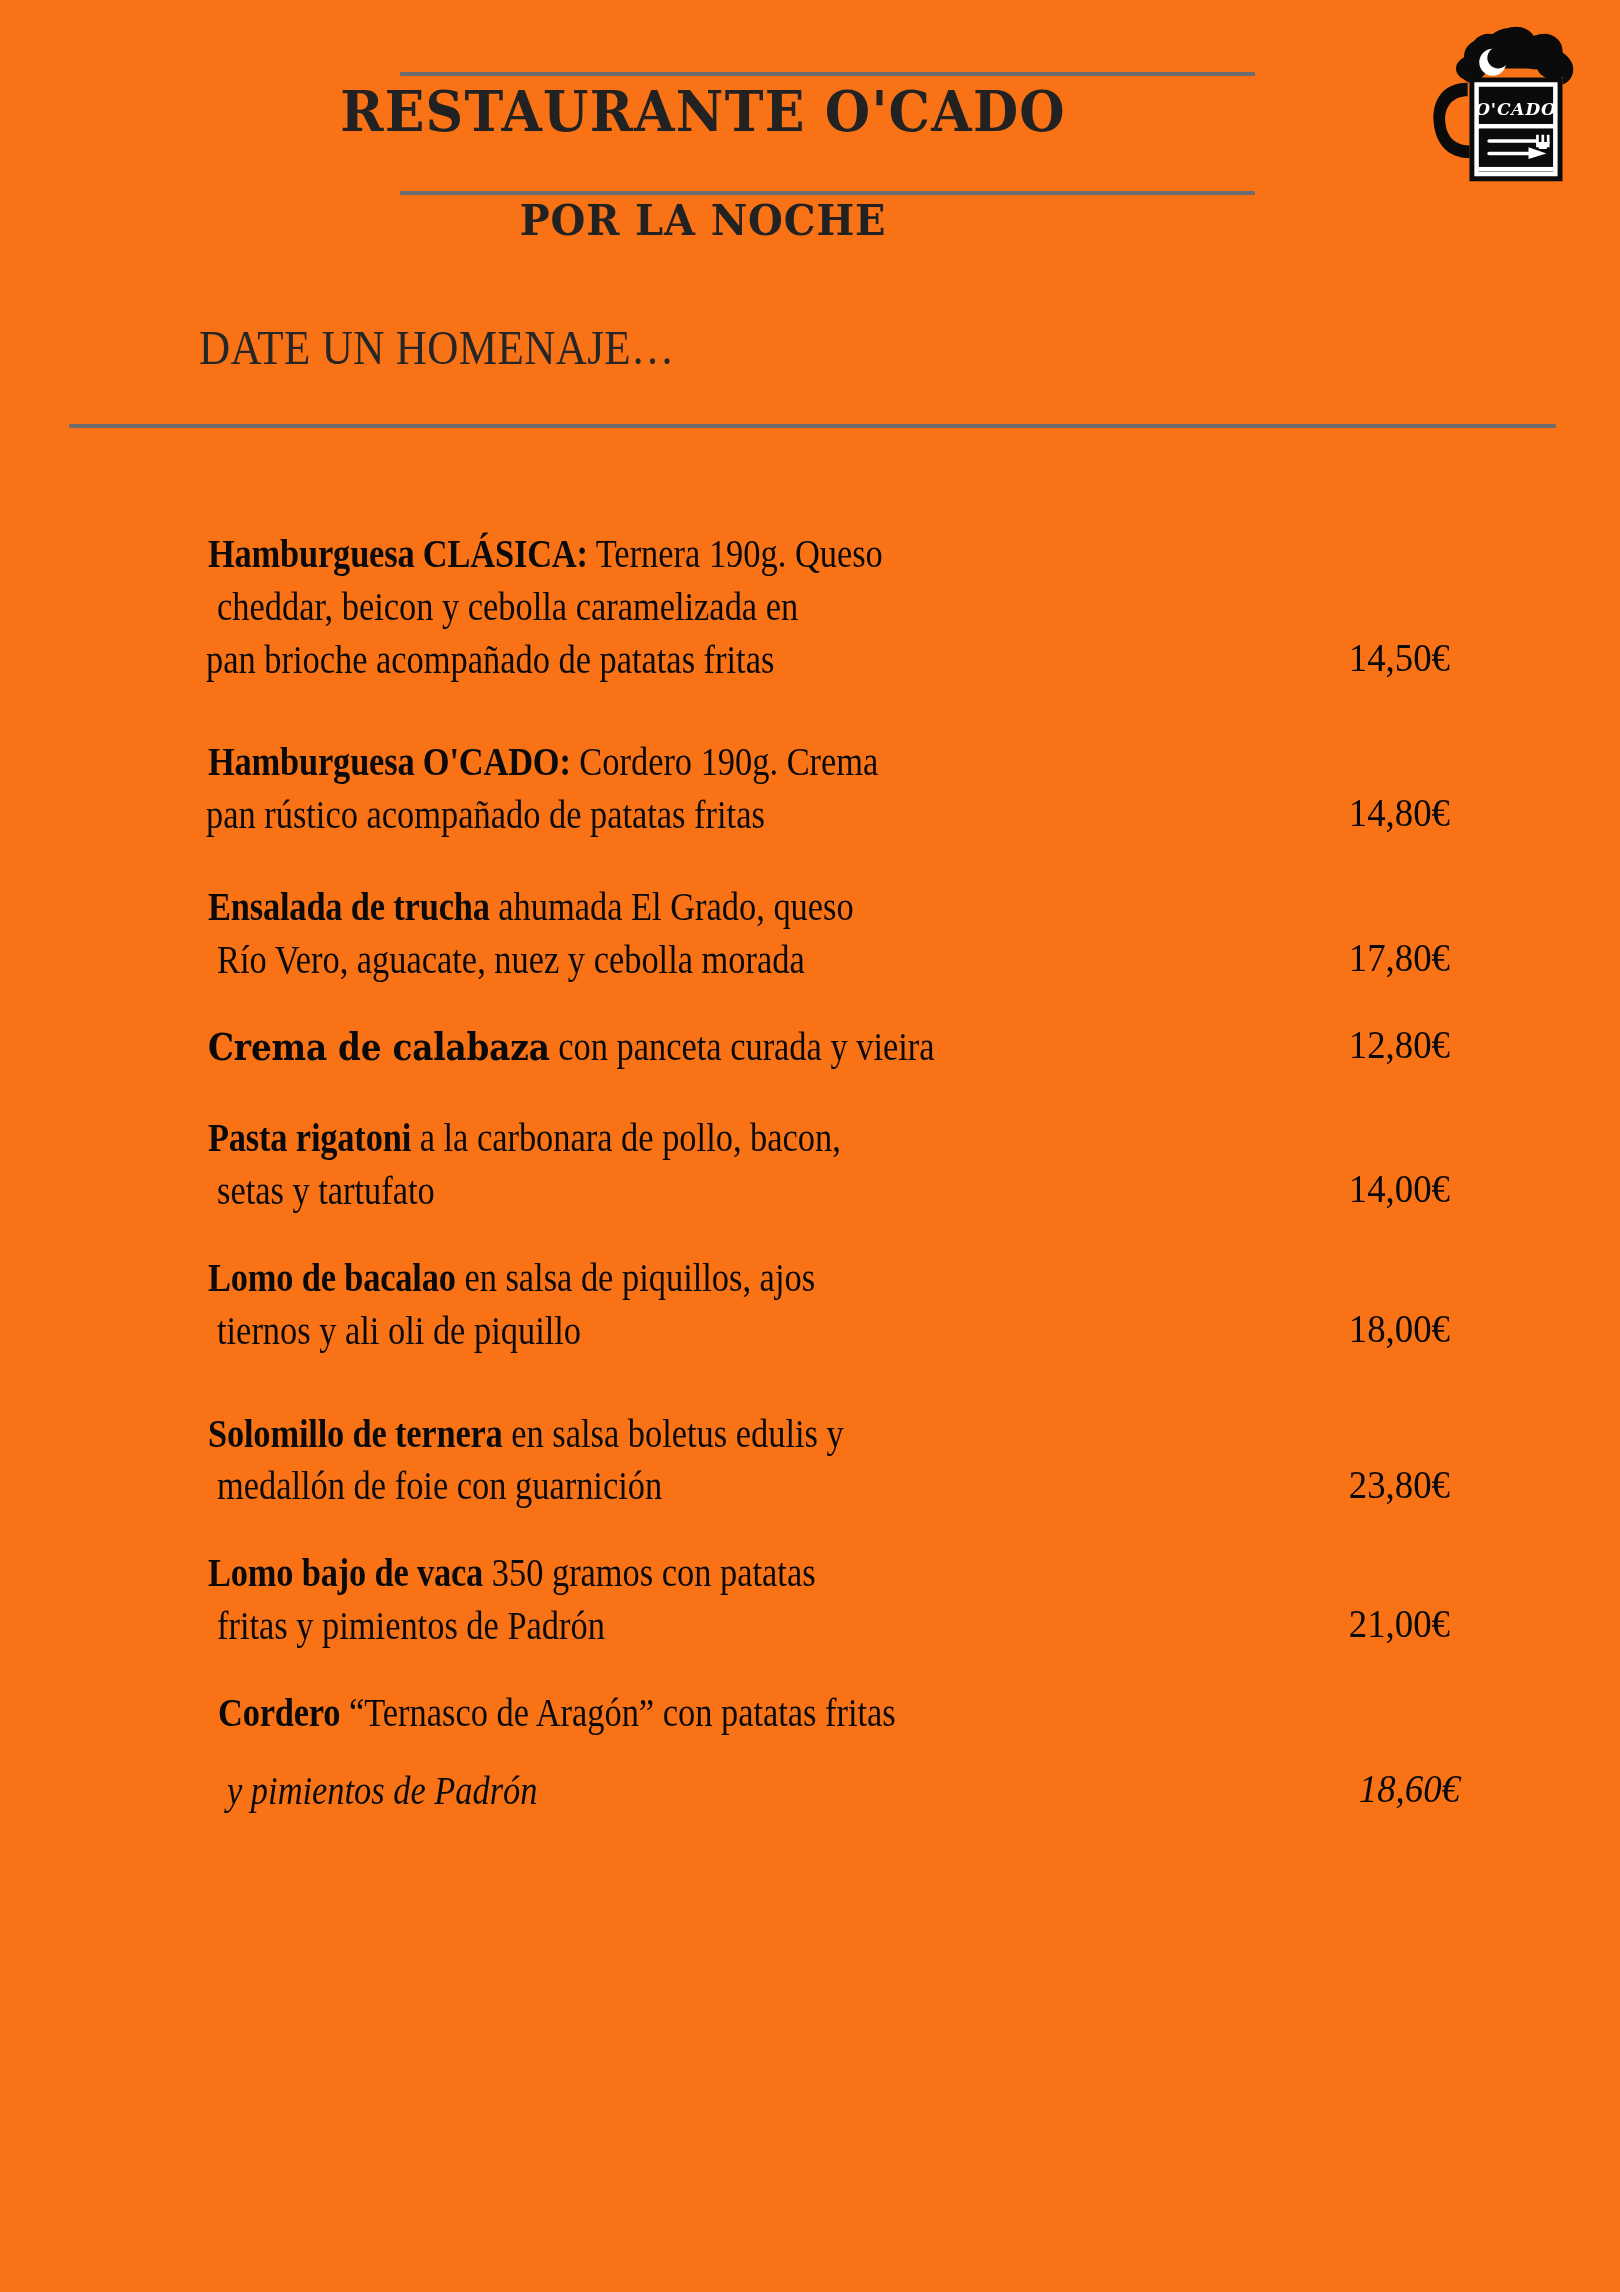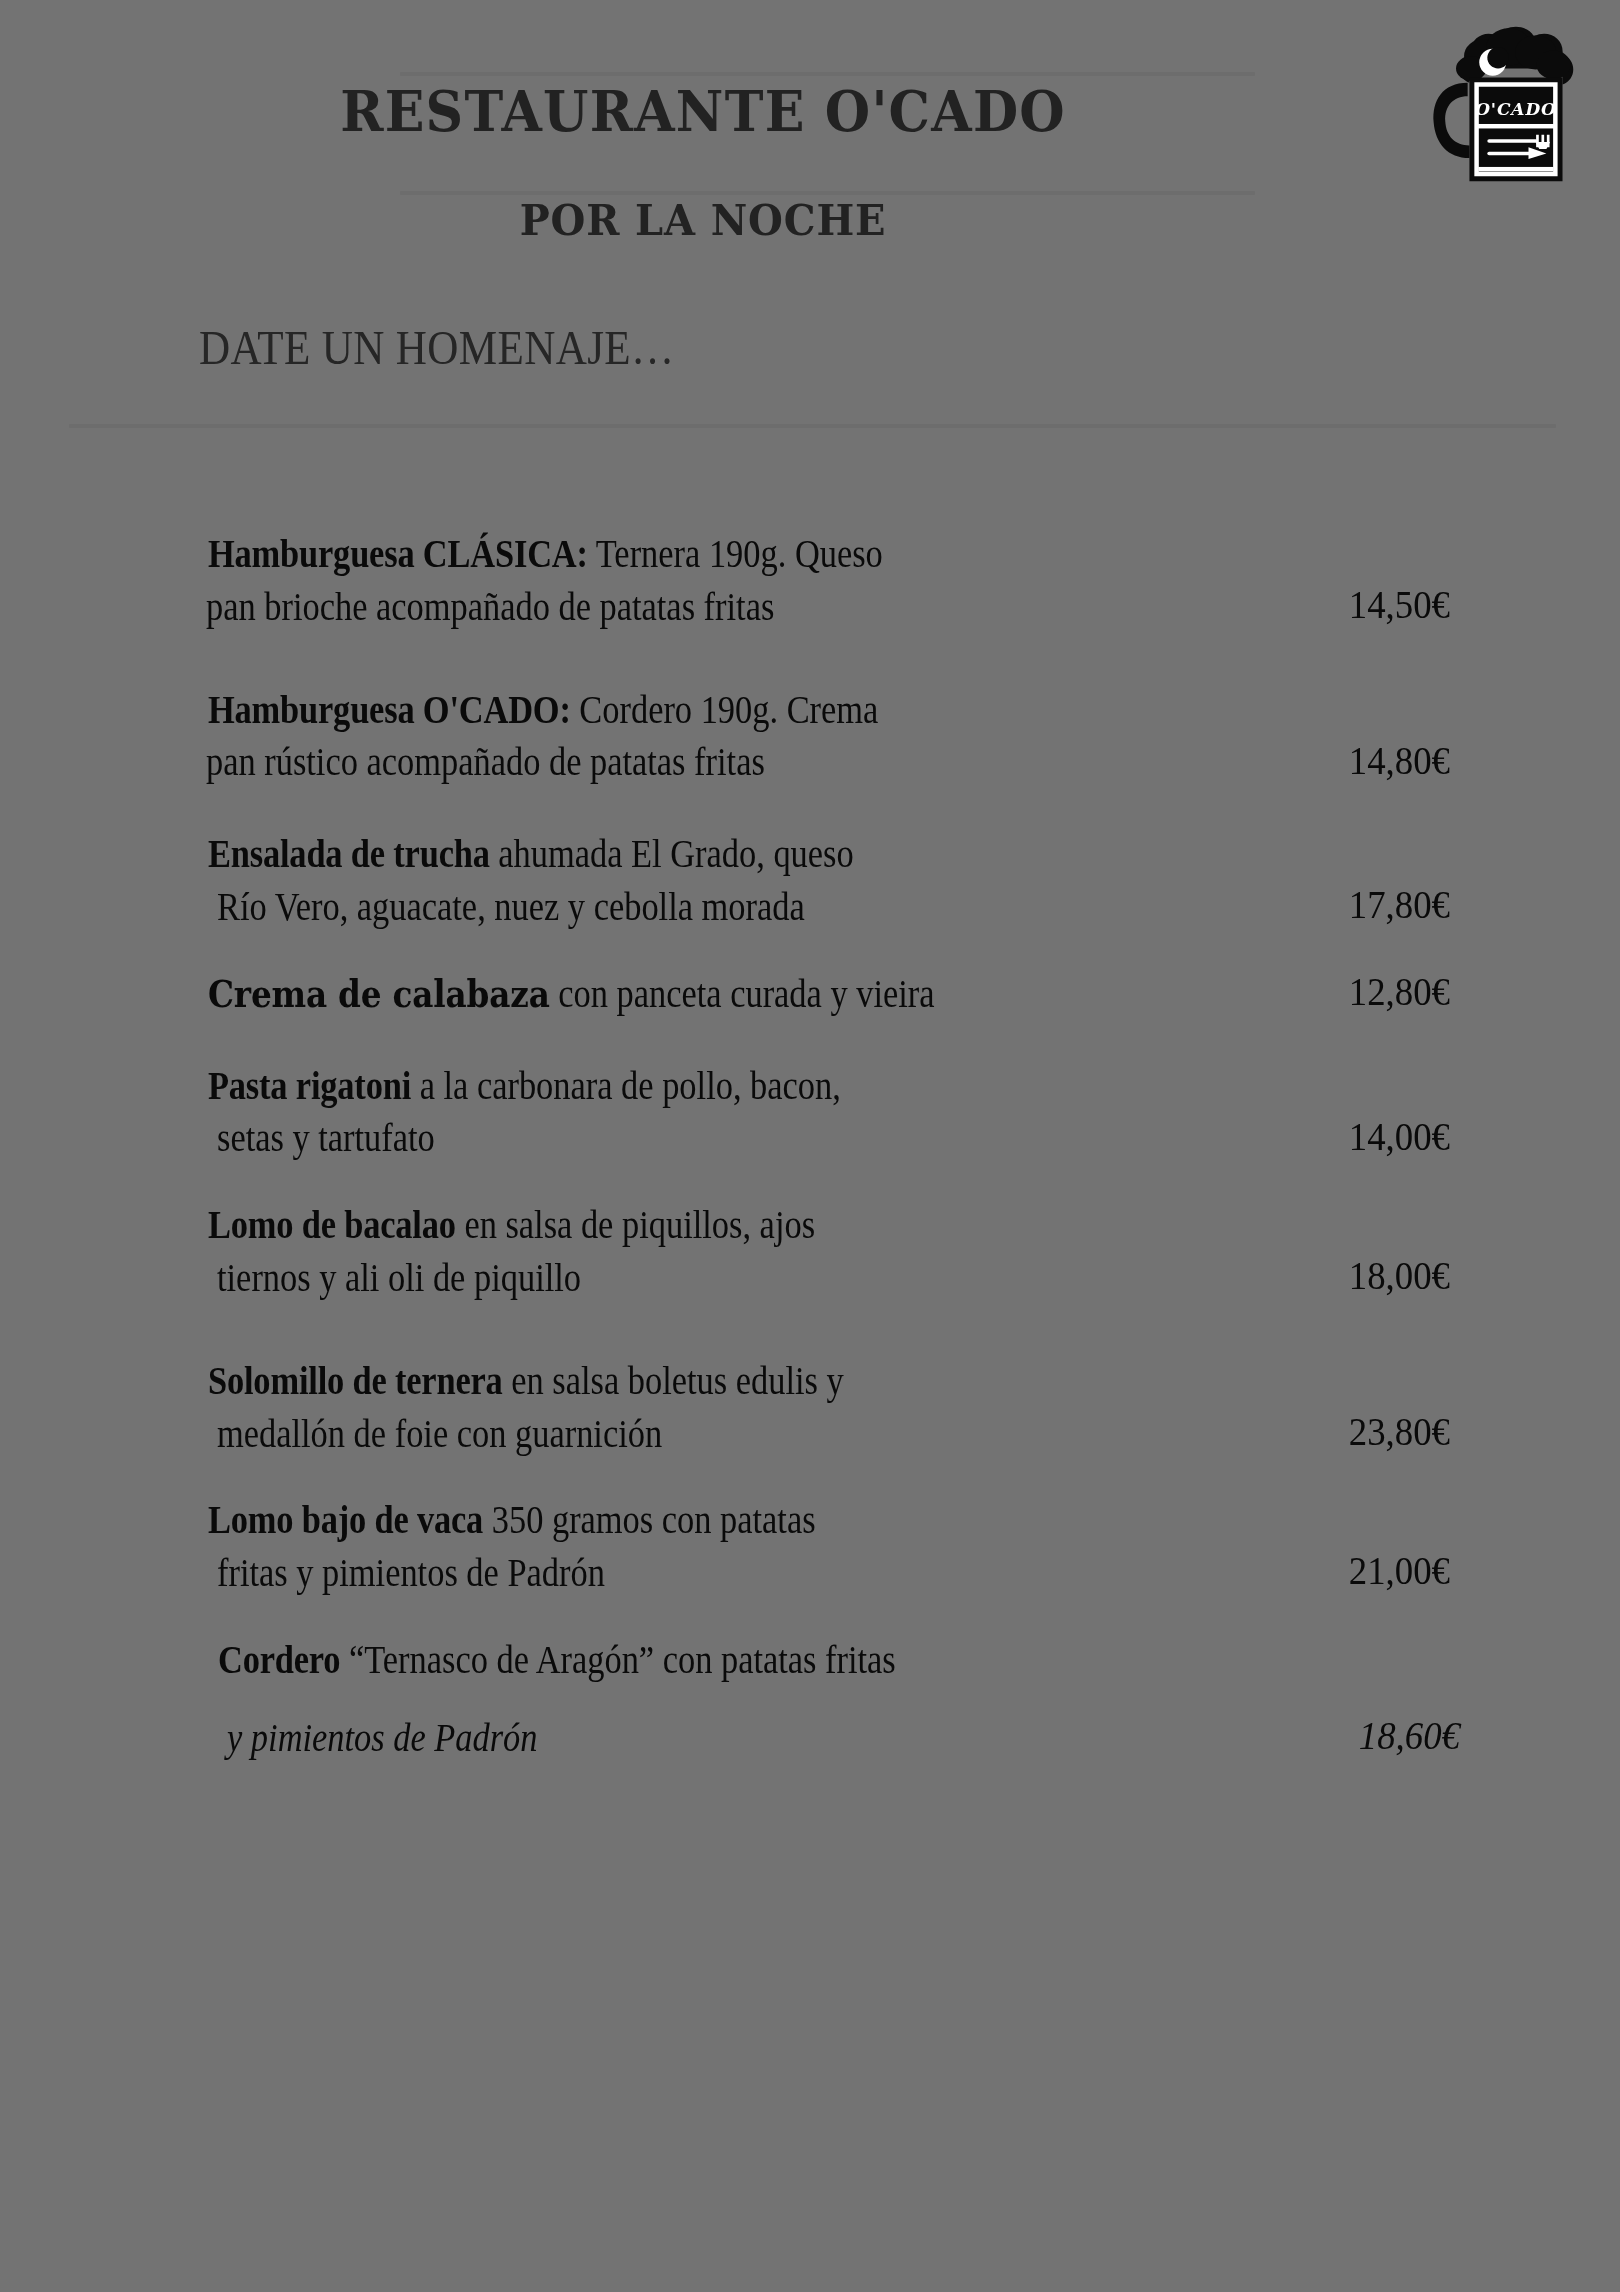--- a/index.html
+++ b/index.html
@@ -14,21 +14,21 @@
     font-family: "Liberation Serif", "DejaVu Serif", serif;
     color: #111111;
     position: relative;
     overflow: hidden;
   }
 
   .page {
     position: relative;
     width: 1620px;
     height: 2293px;
-    background: #737373;
+    background: #f97316;
   }
 
   
   .header {
     position: relative;
     width: 100%;
   }
 
   .rule {
     background: #6d6d6d;
@@ -246,20 +246,23 @@
   </div>
 
   <div class="menu">
 
     <div class="menu-item gap-lg">
       <div class="item-line line-1">
         <span class="item-text">
           <span class="dish-name">Hamburguesa CLÁSICA:</span><span> Ternera 190g. Queso</span>
         </span>
       </div>
+      <div class="item-line line-2">
+        <span class="item-text">cheddar, beicon y cebolla caramelizada en</span>
+      </div>
       <div class="item-line line-3">
         <span class="item-text">pan brioche acompañado de patatas fritas</span>
         <span class="price">14,50€</span>
       </div>
     </div>
 
     <div class="menu-item gap-md">
       <div class="item-line line-1">
         <span class="item-text">
           <span class="dish-name">Hamburguesa O'CADO:</span><span> Cordero 190g. Crema</span>

